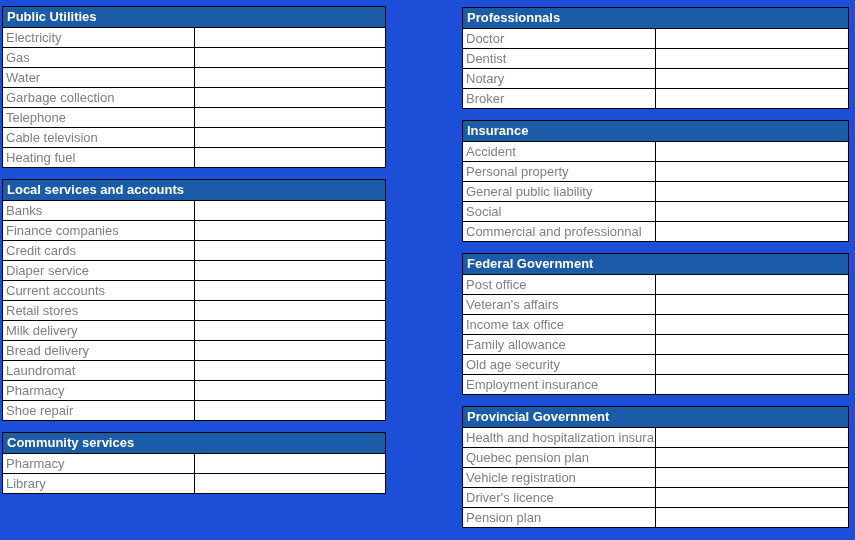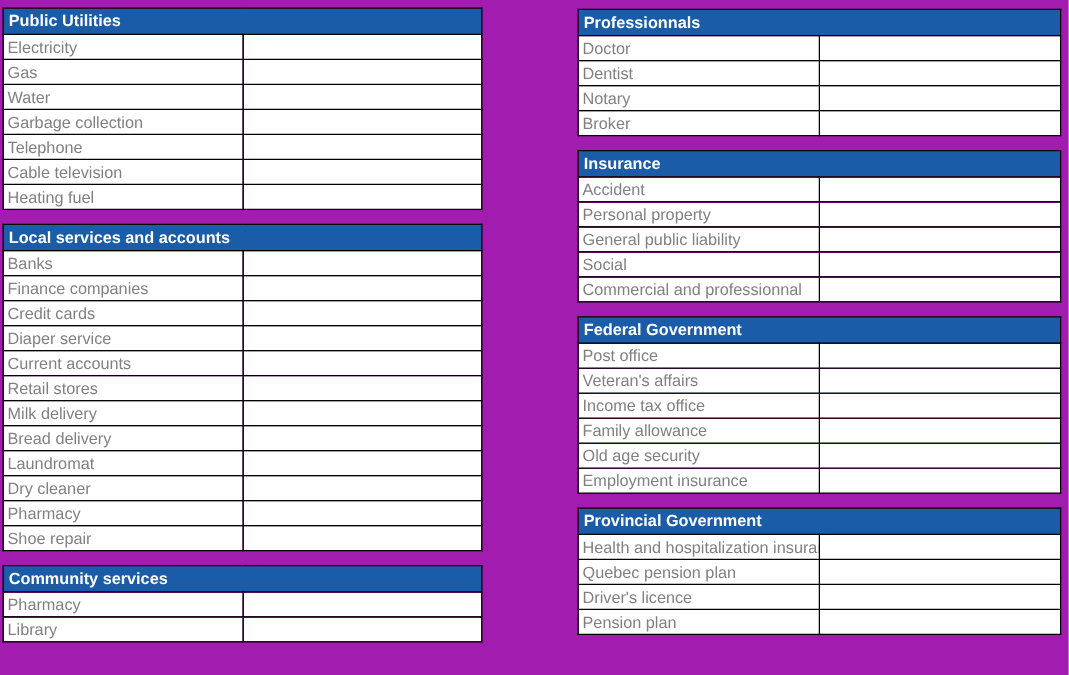--- a/index.html
+++ b/index.html
@@ -5,21 +5,21 @@
   html, body {
     margin: 0;
     padding: 0;
     background: #ffffff;
     font-family: "Liberation Sans", sans-serif;
   }
   #page {
     position: relative;
     width: 855px;
     height: 540px;
-    background: #a21caf;
+    background: #1d4ed8;
     overflow: hidden;
   }
   .col {
     position: absolute;
     top: 0;
   }
   .col-left  { left: 2px;   top: 6px; width: 384px; }
   .col-right { left: 462px; top: 7px; width: 387px; }
   table.checklist {
     border-collapse: collapse;
@@ -135,24 +135,20 @@
           </tr>
         <tr>
             <td class="label">Bread delivery</td>
             <td class="value"></td>
           </tr>
         <tr>
             <td class="label">Laundromat</td>
             <td class="value"></td>
           </tr>
         <tr>
-            <td class="label">Dry cleaner</td>
-            <td class="value"></td>
-          </tr>
-        <tr>
             <td class="label">Pharmacy</td>
             <td class="value"></td>
           </tr>
         <tr>
             <td class="label">Shoe repair</td>
             <td class="value"></td>
           </tr>
       </tbody>
     </table>
 
@@ -274,20 +270,24 @@
           <th colspan="2">Provincial Government</th>
         </tr>
       </thead>
       <tbody>
         <tr>
             <td class="label">Health and hospitalization insurance</td>
             <td class="value"></td>
           </tr>
         <tr>
             <td class="label">Quebec pension plan</td>
+            <td class="value"></td>
+          </tr>
+        <tr>
+            <td class="label">Vehicle registration</td>
             <td class="value"></td>
           </tr>
         <tr>
             <td class="label">Driver's licence</td>
             <td class="value"></td>
           </tr>
         <tr>
             <td class="label">Pension plan</td>
             <td class="value"></td>
           </tr>

